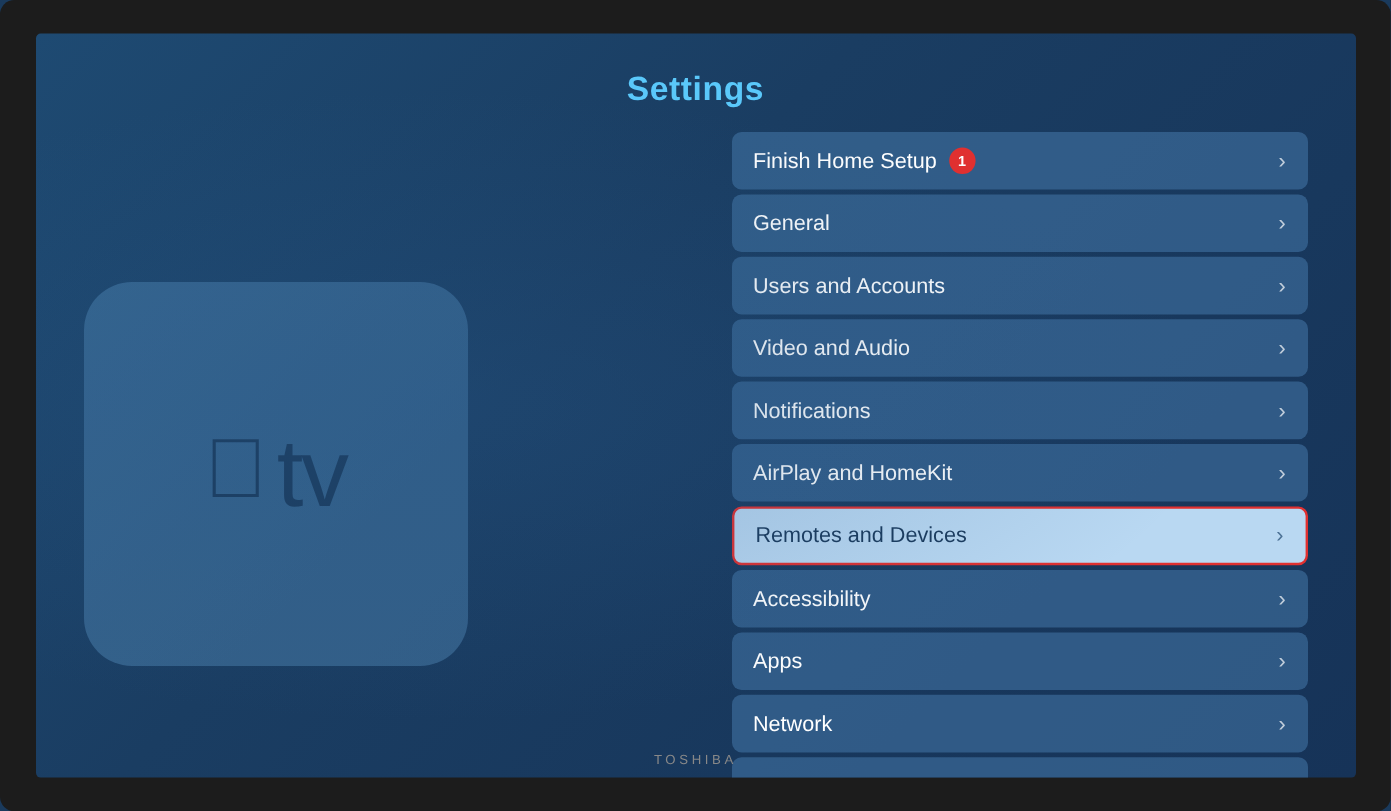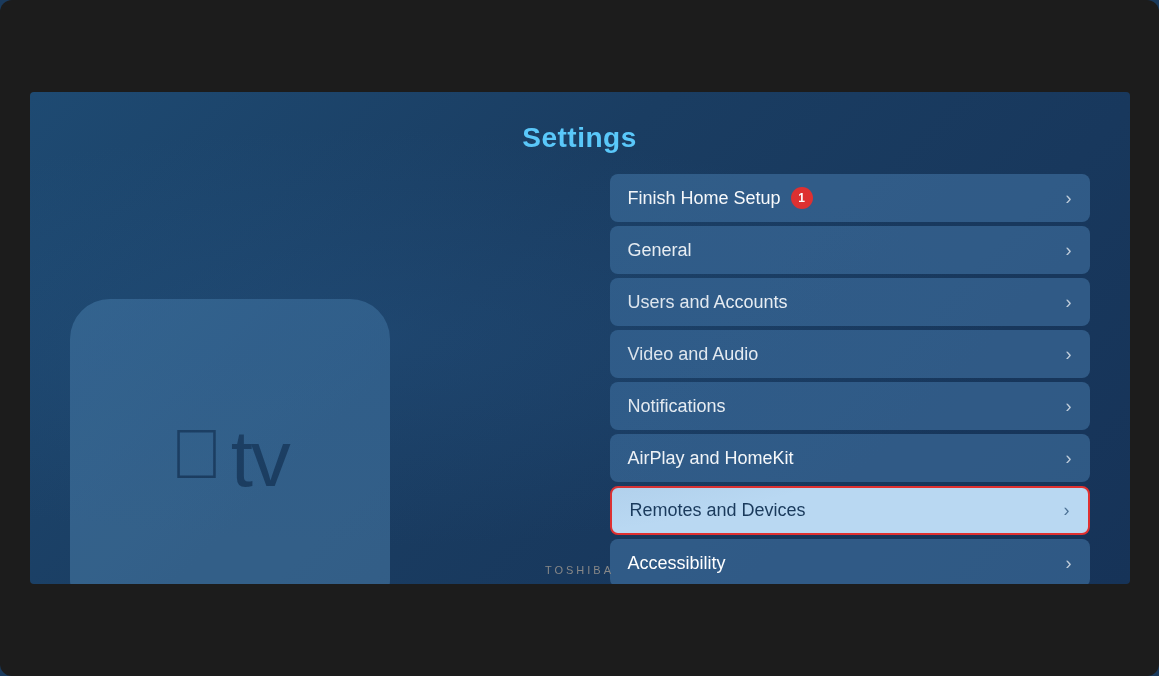--- a/index.html
+++ b/index.html
@@ -24,21 +24,21 @@
       background: #1c1c1c;
       border-radius: 12px;
       display: flex;
       align-items: center;
       justify-content: center;
       position: relative;
     }
 
     .tv-screen {
       width: 1100px;
-      height: 492px;
+      height: 620px;
       background: linear-gradient(135deg, #1e4a72 0%, #1a3d62 40%, #163358 100%);
       border-radius: 4px;
       display: flex;
       flex-direction: column;
       align-items: center;
       justify-content: flex-start;
       padding: 30px 40px 20px 40px;
       position: relative;
       overflow: hidden;
     }

